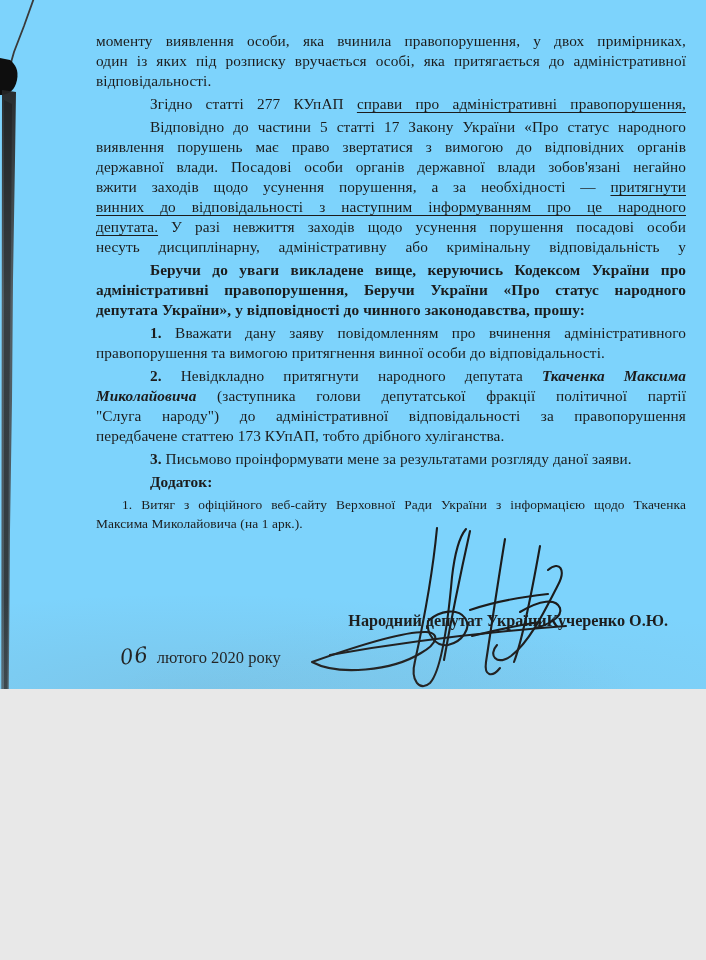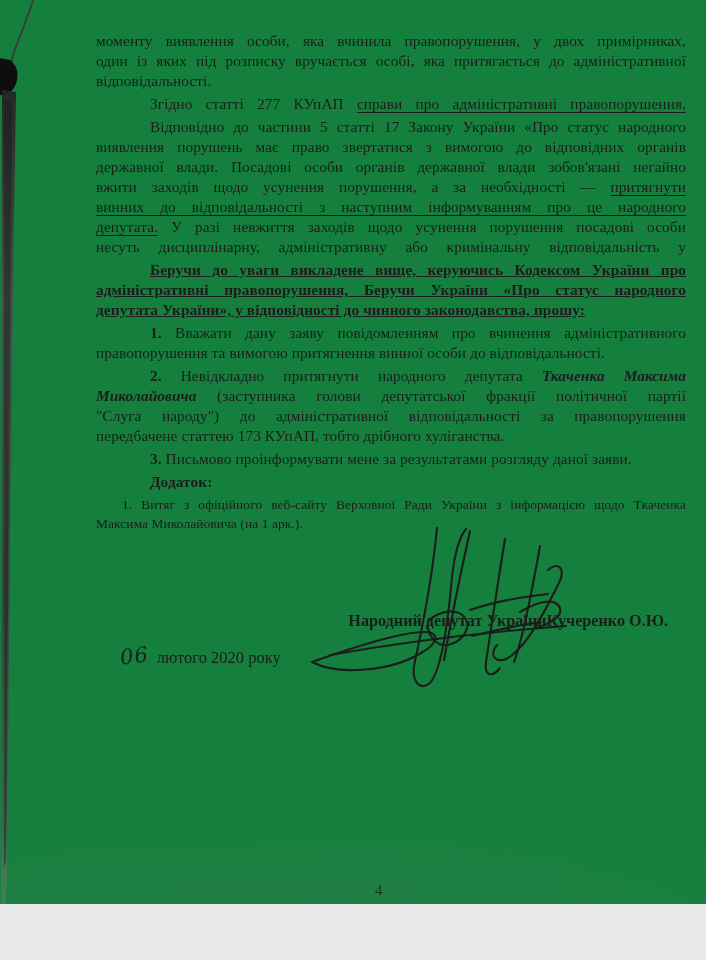--- a/index.html
+++ b/index.html
@@ -1,40 +1,40 @@
 <!DOCTYPE html>
 <html><head>
 <meta charset="utf-8">
 <style>
   html,body{margin:0;padding:0;background:#e8e8e8;}
   .page{
     position:relative;
-    width:706px;height:904px;
-    background:#15803d;
+    width:706px;height:689px;
+    background:#7dd3fc;
     overflow:hidden;
     font-family:"Liberation Serif","DejaVu Serif",serif;
     color:#1c1c1c;
   }
   .edge-svg,.sig-svg{position:absolute;top:0;left:0;pointer-events:none;}
   .content{
     position:absolute;left:96px;top:31px;width:590px;
   }
   .para{margin:0 0 3px 0;}
   .line{
     height:20px;line-height:20px;font-size:15.3px;
     letter-spacing:.1px;white-space:normal;
   }
   .line.just{text-align:justify;text-align-last:justify;}
   .line.ind{text-indent:54px;}
   .para.small .line{font-size:13.4px;height:19px;line-height:19px;}
   .para.small .line.ind{text-indent:26px;}
   .seg.b{font-weight:700;}
   .seg.i{font-style:italic;}
   .seg.u{text-decoration:underline;text-decoration-thickness:1px;text-underline-offset:3px;}
-  .para.bold .seg{font-weight:700;text-decoration:underline;}
+  .para.bold .seg{font-weight:700;}
   .sig-row{
     position:absolute;left:96px;top:612px;width:572px;
     display:flex;justify-content:flex-end;
     font-weight:700;font-size:16.2px;
   }
   .sig-row .left{padding-left:36px;}
   .date-row{
     position:absolute;left:120px;top:644px;
     font-size:16.5px;display:flex;align-items:baseline;
   }

